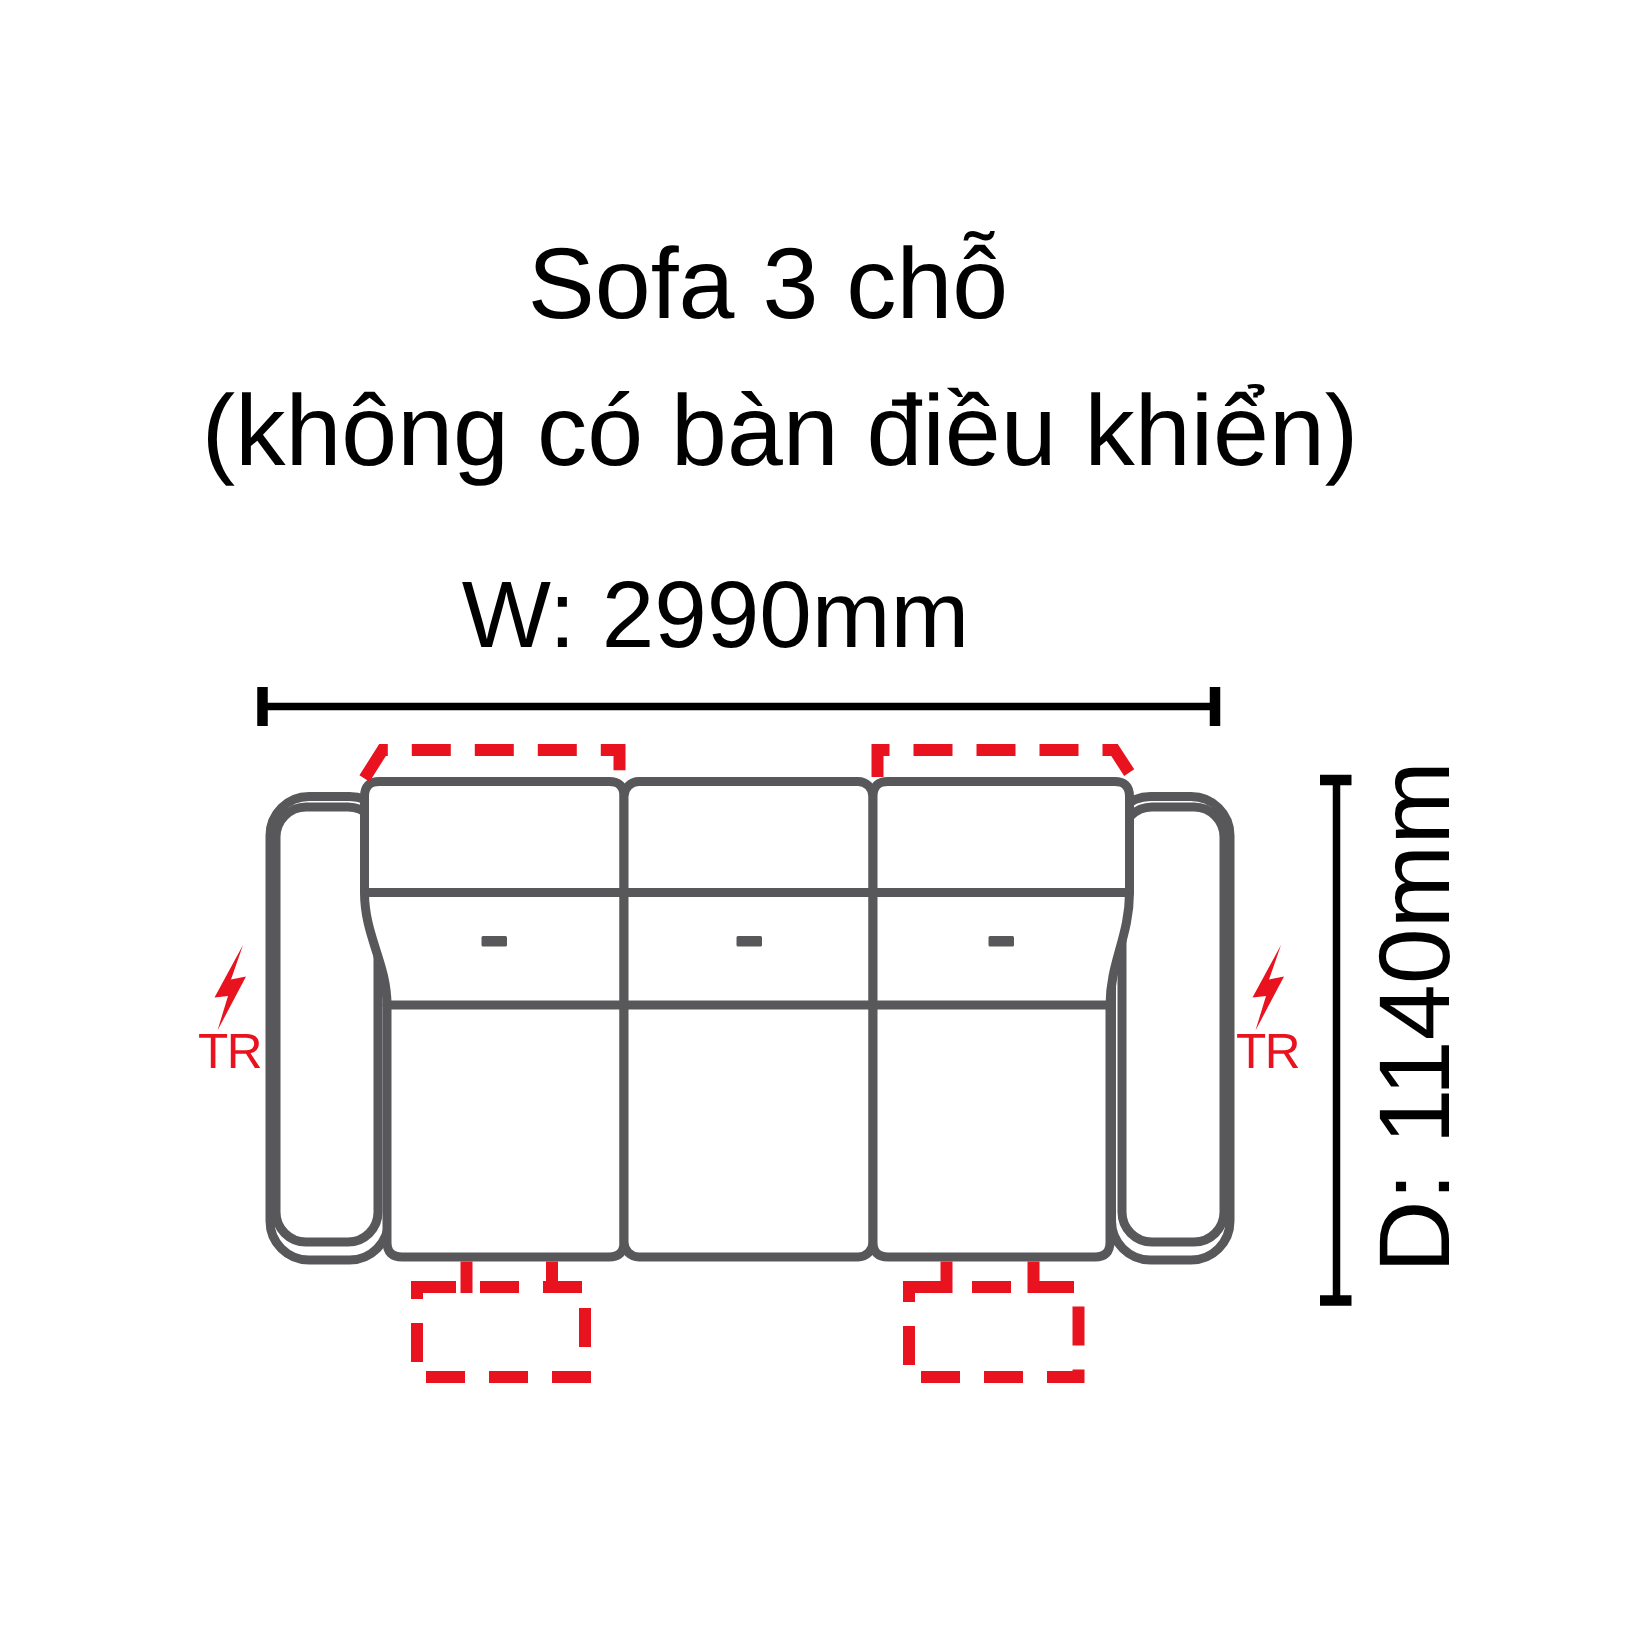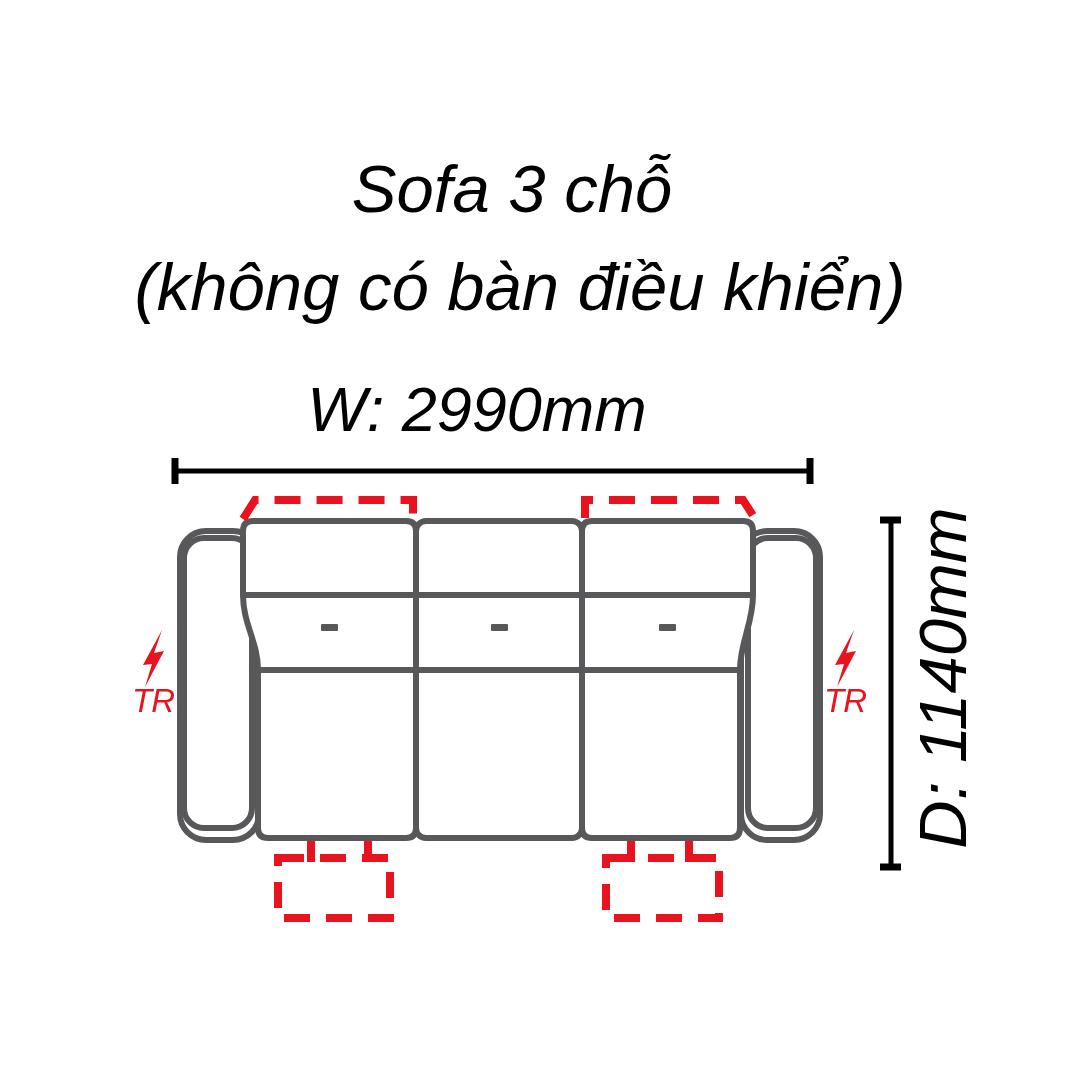--- a/index.html
+++ b/index.html
@@ -7,21 +7,20 @@
     padding: 0;
     background: #ffffff;
     font-family: "Liberation Sans", sans-serif;
   }
   .diagram-wrap {
     position: relative;
     width: 1088px;
     height: 1089px;
     background: #ffffff;
     overflow: hidden;
-    font-style: italic;
   }
   svg { display: block; }
   text {
     font-family: "Liberation Sans", sans-serif;
     fill: #000000;
   }
   .title-text { font-size: 67px; }
   .dim-text   { font-size: 63px; }
   .dim-text-d { font-size: 67px; }
   .tr-text    { font-size: 33px; fill: #E8131E; letter-spacing: -1px; }

